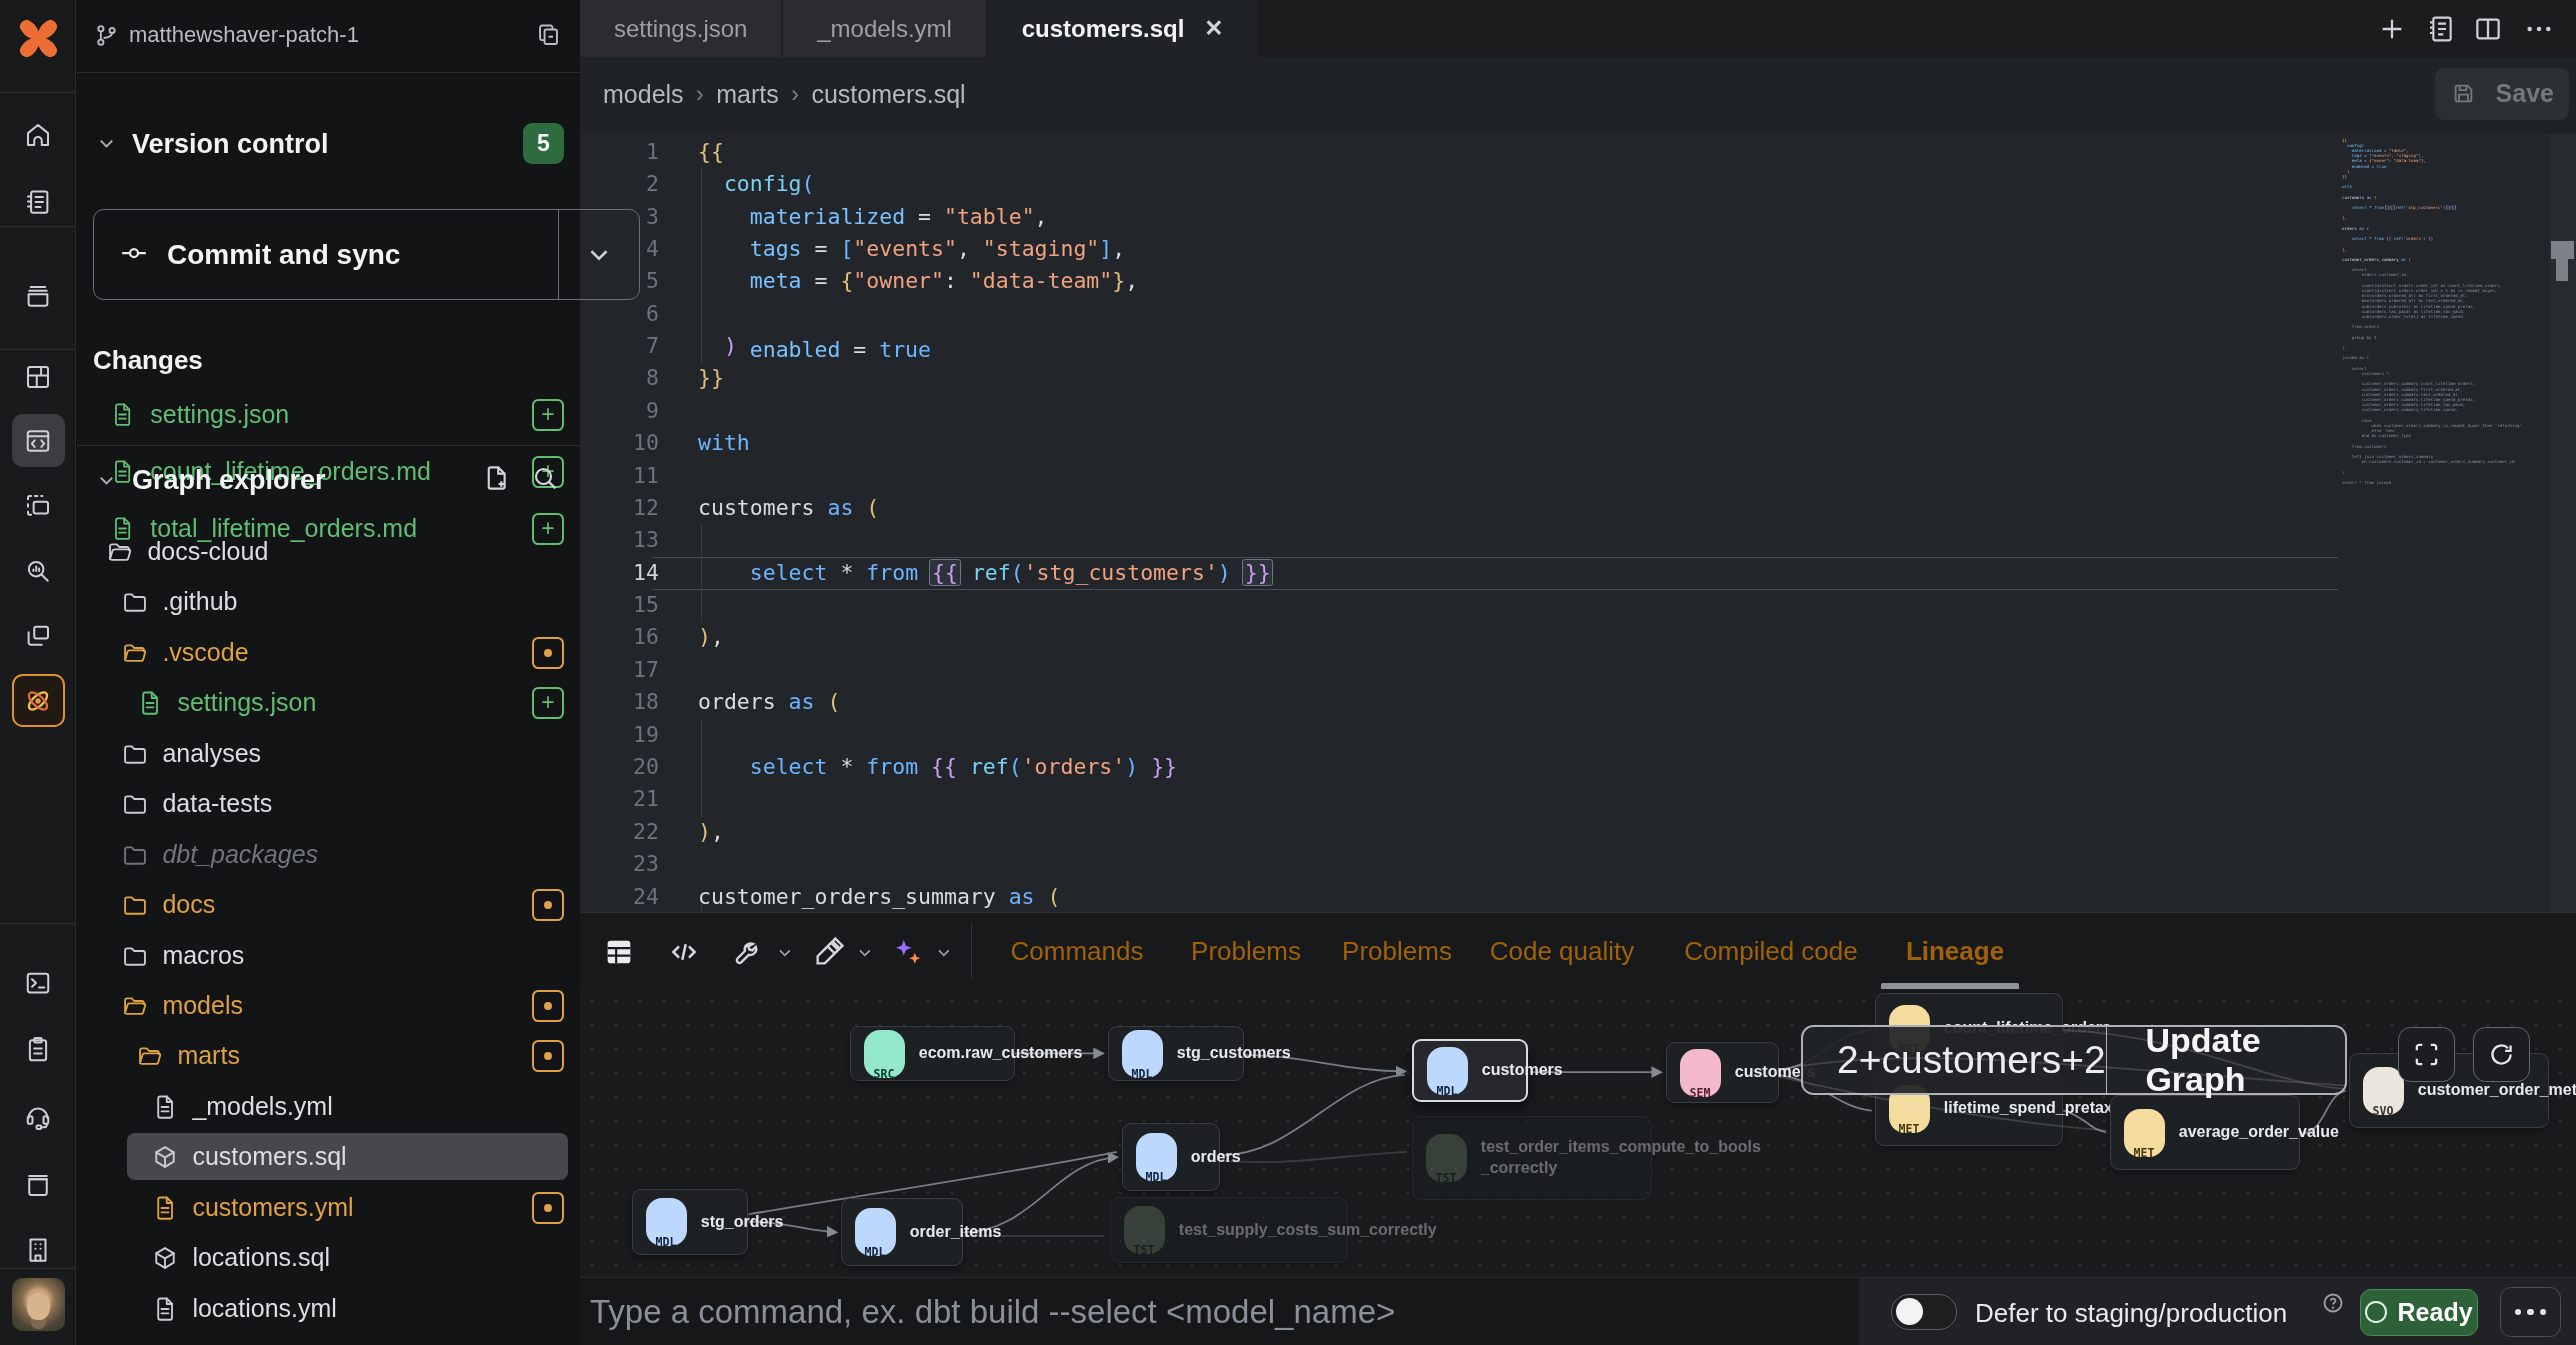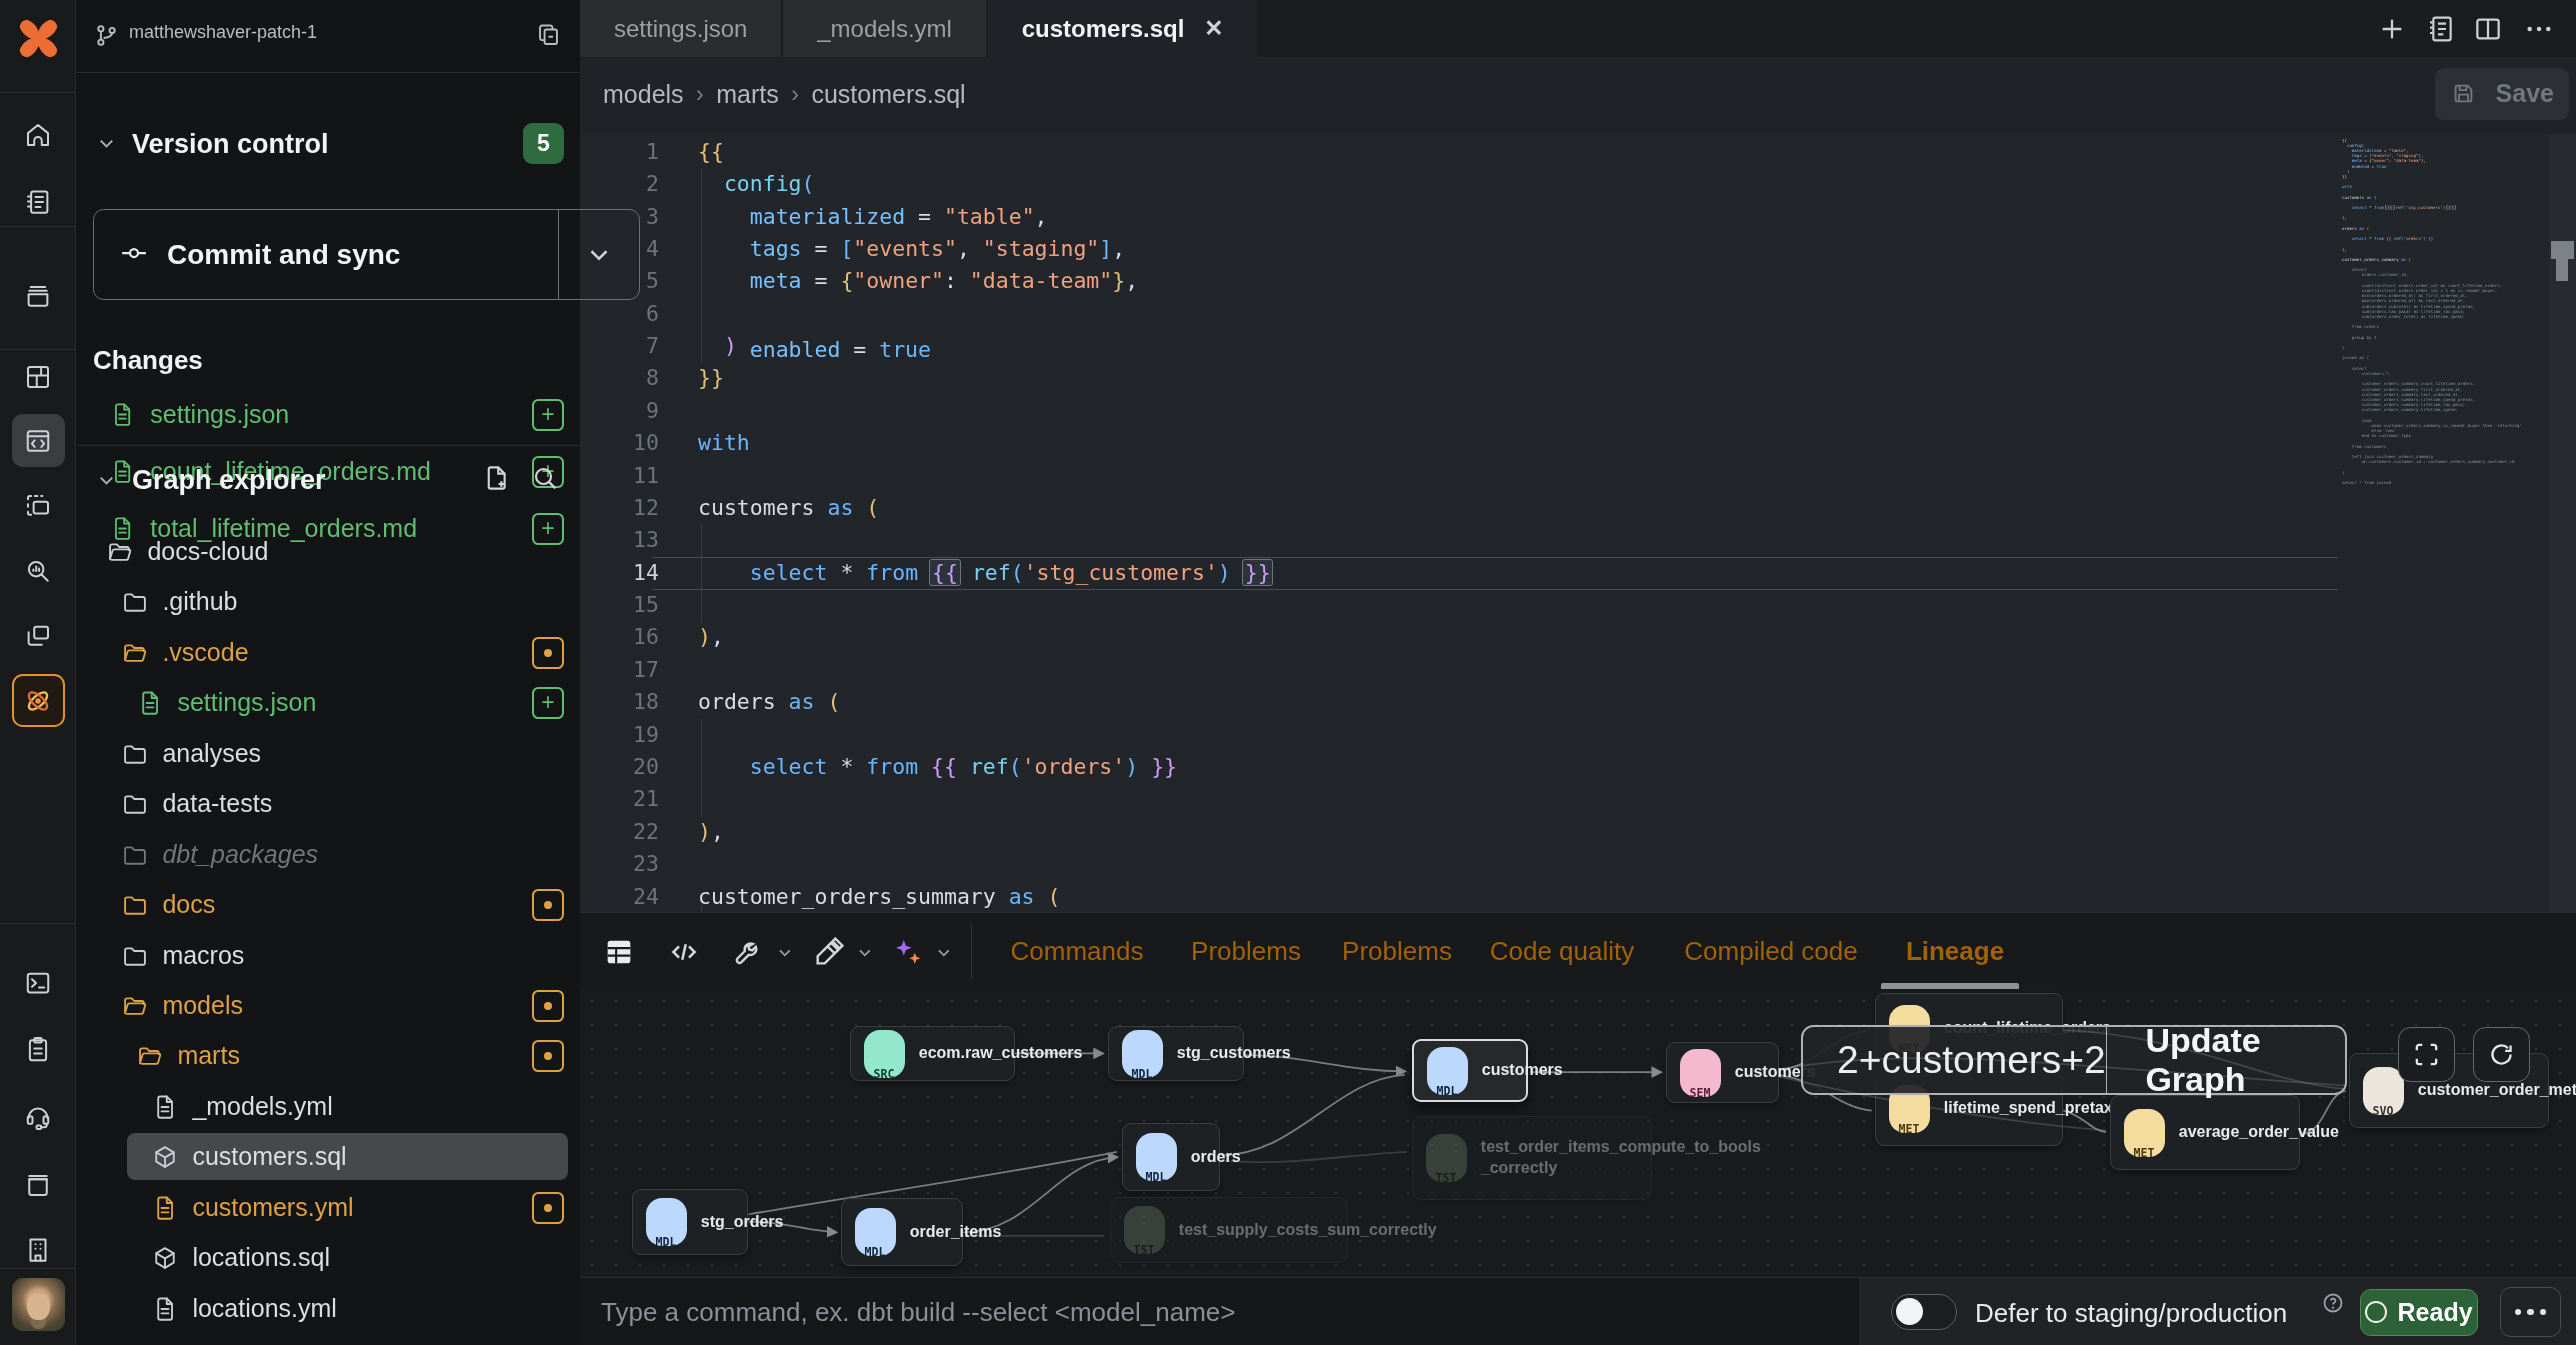--- a/index.html
+++ b/index.html
@@ -16,21 +16,21 @@
   .rail-btn.avatar { overflow:hidden; border-radius:10.7px;
     background:radial-gradient(circle at 50% 42%, #caa27d 0 26%, #8a6f50 40%, #4c4434 70%, #33402c 100%); }
   .avatar-face { width:23px; height:27px; border-radius:45%; background:#d8b48e; margin-top:3.6px; box-shadow:0 12.5px 0 -3.6px #7d6a4f; }
   #dbt-logo { position:absolute; left:16px; top:16px; width:45px; height:45px; }
 
   
   #sidebar { position:absolute; left:77px; top:0; width:503px; height:1345px; background:#131415; z-index:20; color:#d7dadd; }
   .sb-div { position:absolute; left:0; width:503px; height:0.9px; background:#2a2c2e; }
   #branch-row { position:absolute; top:0; left:0; width:503px; height:72px; }
   #branch-row svg { width:27px; height:27px; color:#b9bdc2; }
-  #branch-label { position:absolute; left:52px; top:21.5px; font-size:18px; color:#b9bdc2; white-space:nowrap; }
+  #branch-label { position:absolute; left:52px; top:21.5px; font-size:22px; color:#b9bdc2; white-space:nowrap; }
   #branch-icon { position:absolute; left:16px; top:22.4px; }
   #copy-icon { position:absolute; right:18px; top:20.6px; cursor:pointer; }
   .sec-chevron { position:absolute; left:18px; width:23px; height:23px; color:#aeb2b6; }
   #vc-title { position:absolute; left:55px; top:129px; font-size:27px; font-weight:700; color:#f1f3f4; }
   #vc-chevron { top:132px; }
   #vc-badge { position:absolute; right:16px; top:123px; min-width:41px; height:41px; background:#2e6b3e; color:#fff; border-radius:9px; font-size:23px; font-weight:700; display:flex; align-items:center; justify-content:center; padding:0 9px; }
   #commit-btn { position:absolute; left:16px; top:209px; width:547px; height:91px; border:1.8px solid #6c7177; border-radius:10.7px; display:flex; align-items:center; cursor:pointer; }
   #commit-btn .main { flex:1; display:flex; align-items:center; gap:18px; padding-left:25px; height:100%; }
   #commit-btn svg { width:30px; height:30px; color:#e8eaec; }
   #commit-label { font-size:28px; font-weight:600; color:#f2f4f5; }
@@ -115,21 +115,21 @@
   #lin-overlay { position:absolute; left:1221px; top:36px; width:546px; height:70px; background:rgba(33,35,39,.93); border:2.2px solid #aeb2b8; border-radius:12.5px; display:flex; align-items:center; z-index:5; }
   #lin-query { flex:1; padding-left:34px; font-size:39px; color:#eceef0; }
   #lin-ovdiv { width:2.2px; height:100%; background:#aeb2b8; }
   #lin-update { padding:0 38px; font-size:34px; font-weight:600; color:#f4f6f7; cursor:pointer; }
   .canvas-btn { position:absolute; top:38px; width:57px; height:55px; background:#1b1d20; border:1.8px solid #63686e; border-radius:12.5px; display:flex; align-items:center; justify-content:center; color:#e4e7e9; z-index:7; cursor:pointer; }
   .canvas-btn svg { width:29px; height:29px; }
 
   
   #cmdbar { position:absolute; left:0; top:1277px; width:1996px; height:68px; background:#202225; border-top:0.9px solid #2a2d30; }
   #cmd-input-zone { position:absolute; left:0; top:0; width:1279px; height:68px; background:#151719; }
-  #cmd-input { position:absolute; left:21px; top:0; width:1234px; height:68px; background:transparent; border:none; outline:none; color:#ef4444; font-size:26px; font-family:"Liberation Sans", sans-serif; }
+  #cmd-input { position:absolute; left:10px; top:0; width:1234px; height:68px; background:transparent; border:none; outline:none; color:#ef4444; font-size:33px; font-family:"Liberation Sans", sans-serif; }
   #cmd-input::placeholder { color:#8a9099; }
   #toggle { position:absolute; left:1311px; top:16px; width:66px; height:36px; border:1.8px solid #5b6066; border-radius:19.7px; background:#1c1e20; cursor:pointer; }
   #toggle .knob { position:absolute; left:3.6px; top:2.7px; width:27px; height:27px; border-radius:50%; background:#f2f3f4; }
   #defer-label { position:absolute; left:1395px; top:19.7px; font-size:26px; color:#e8eaec; }
   #help-q { position:absolute; left:1741px; top:12.5px; width:24px; height:24px; color:#9aa0a5; }
   #ready-pill { position:absolute; left:1780px; top:10.7px; width:118px; height:47px; background:#2d6137; border:1.3px solid #4f8b59; border-radius:10.7px; display:flex; align-items:center; justify-content:center; gap:10.7px; cursor:pointer; }
   #ready-pill .ring { width:21.5px; height:21.5px; border:2.2px solid #e9f2ea; border-radius:50%; }
   #ready-label { font-size:25px; font-weight:700; color:#fff; }
   #dots-btn { position:absolute; left:1920px; top:9px; width:61px; height:50px; border:1.8px solid #4a4f55; border-radius:10.7px; display:flex; align-items:center; justify-content:center; gap:6.3px; cursor:pointer; }
   #dots-btn b { width:6.3px; height:6.3px; border-radius:50%; background:#e4e7e9; }

